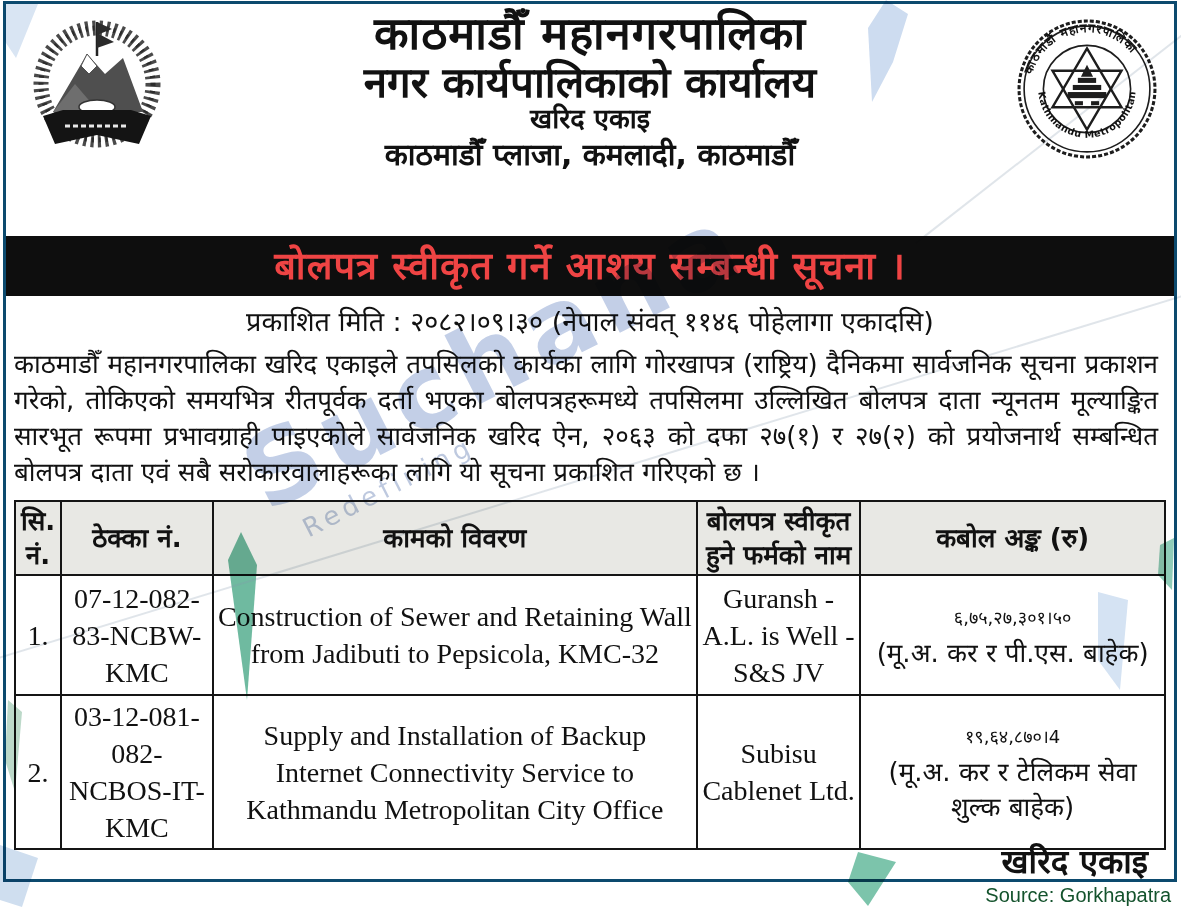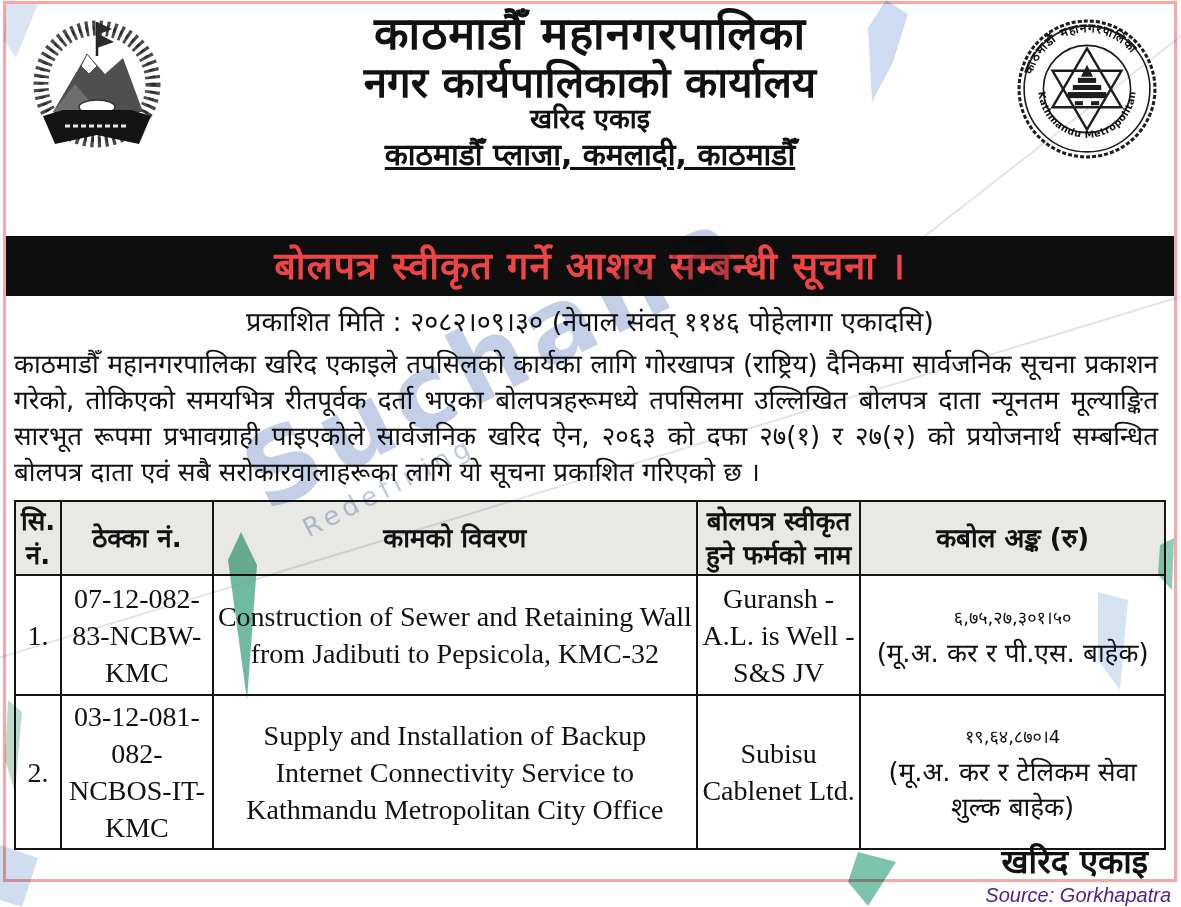--- a/index.html
+++ b/index.html
@@ -3,36 +3,36 @@
 <meta charset="utf-8">
 <style>
   html,body{margin:0;padding:0;}
   body{
     width:1181px;height:907px;position:relative;background:#ffffff;
     font-family:"DejaVu Sans",sans-serif;color:#111;overflow:hidden;
   }
   
   .frame{
     position:absolute;left:3px;top:1px;width:1168px;height:875px;
-    border:3px solid #fca5a5;background:transparent;z-index:1;
+    border:3px solid #0c4a6e;background:transparent;z-index:1;
   }
   
   .header{position:relative;height:232px;}
   .emblem{position:absolute;left:20px;top:8px;width:142px;height:158px;}
   .seal{position:absolute;right:16px;top:14px;width:142px;height:142px;}
   .head-center{position:absolute;left:170px;right:170px;top:4px;text-align:center;}
   .title-main{font-size:45px;font-weight:bold;line-height:52px;letter-spacing:1px;}
   .title-newari{
     font-size:40px;font-weight:bold;line-height:52px;letter-spacing:4px;
     transform:scaleY(1.12);display:inline-block;
     text-shadow:1px 0 0 #000, 0 1px 0 #000;
   }
   .title-office{font-size:42px;font-weight:bold;line-height:38px;margin-top:4px;}
   .title-unit{font-size:27px;font-weight:bold;line-height:34px;}
-  .title-address{font-size:30px;font-weight:bold;line-height:38px;text-decoration:underline;}
+  .title-address{font-size:30px;font-weight:bold;line-height:38px;}
   
   .banner{
     height:60px;background:#0e0e0e;color:#ef4444;text-align:center;
     font-size:38px;font-weight:bold;line-height:60px;letter-spacing:1px;
   }
   
   .pubdate{margin-top:9px;text-align:center;font-size:27px;font-weight:normal;line-height:34px;}
   .bodytext{
     margin:7px 16px 0 8px;font-size:26px;line-height:36px;text-align:justify;
   }
@@ -50,22 +50,22 @@
   tr.row1{height:120px;}
   tr.row2{height:128px;}
   .eng{font-family:"Liberation Serif",serif;font-size:28px;line-height:37px;}
   .nep-amt{font-size:18px;line-height:36px;}
   .amt-note{font-size:26px;line-height:35px;}
   
   .sign{
     position:absolute;right:26px;bottom:-4px;font-size:33px;font-weight:bold;
   }
   .source{
-    position:absolute;right:10px;top:884px;font-style:italic;font-size:20px;
-    color:#4c1d95;font-family:"Liberation Sans",sans-serif;z-index:3;
+    position:absolute;right:10px;top:884px;font-size:20px;
+    color:#14532d;font-family:"Liberation Sans",sans-serif;z-index:3;
   }
   
   .overlay{
     position:absolute;left:0;top:0;width:1181px;height:907px;z-index:2;
     pointer-events:none;mix-blend-mode:multiply;
   }
   .wmark{
     position:absolute;left:258px;top:430px;width:560px;
     transform:rotate(-27deg);transform-origin:left center;text-align:left;
   }

